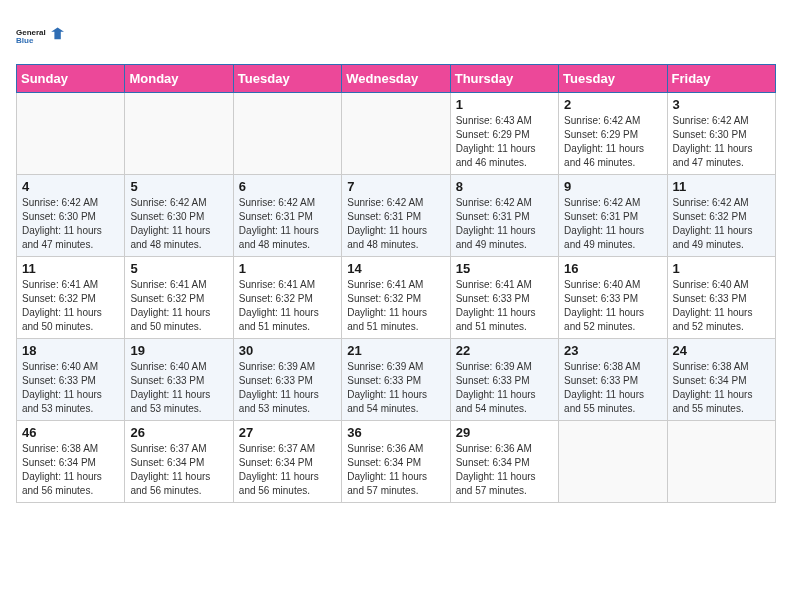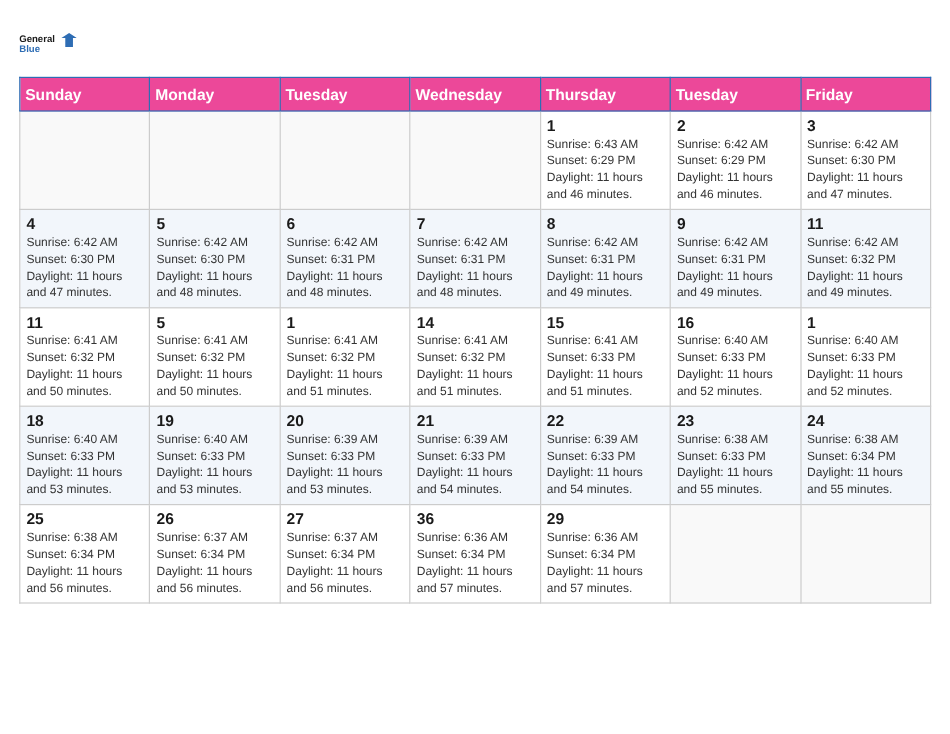--- a/index.html
+++ b/index.html
@@ -193,21 +193,21 @@
       <tr>
         <td>
           <span class="day-num">18</span>
           <div class="day-info">Sunrise: 6:40 AM<br>Sunset: 6:33 PM<br>Daylight: 11 hours and 53 minutes.</div>
         </td>
         <td>
           <span class="day-num">19</span>
           <div class="day-info">Sunrise: 6:40 AM<br>Sunset: 6:33 PM<br>Daylight: 11 hours and 53 minutes.</div>
         </td>
         <td>
-          <span class="day-num">20</span>
+          <span class="day-num">30</span>
           <div class="day-info">Sunrise: 6:39 AM<br>Sunset: 6:33 PM<br>Daylight: 11 hours and 53 minutes.</div>
         </td>
         <td>
           <span class="day-num">21</span>
           <div class="day-info">Sunrise: 6:39 AM<br>Sunset: 6:33 PM<br>Daylight: 11 hours and 54 minutes.</div>
         </td>
         <td>
           <span class="day-num">22</span>
           <div class="day-info">Sunrise: 6:39 AM<br>Sunset: 6:33 PM<br>Daylight: 11 hours and 54 minutes.</div>
         </td>
@@ -215,21 +215,21 @@
           <span class="day-num">23</span>
           <div class="day-info">Sunrise: 6:38 AM<br>Sunset: 6:33 PM<br>Daylight: 11 hours and 55 minutes.</div>
         </td>
         <td>
           <span class="day-num">24</span>
           <div class="day-info">Sunrise: 6:38 AM<br>Sunset: 6:34 PM<br>Daylight: 11 hours and 55 minutes.</div>
         </td>
       </tr>
       <tr>
         <td>
-          <span class="day-num">25</span>
+          <span class="day-num">46</span>
           <div class="day-info">Sunrise: 6:38 AM<br>Sunset: 6:34 PM<br>Daylight: 11 hours and 56 minutes.</div>
         </td>
         <td>
           <span class="day-num">26</span>
           <div class="day-info">Sunrise: 6:37 AM<br>Sunset: 6:34 PM<br>Daylight: 11 hours and 56 minutes.</div>
         </td>
         <td>
           <span class="day-num">27</span>
           <div class="day-info">Sunrise: 6:37 AM<br>Sunset: 6:34 PM<br>Daylight: 11 hours and 56 minutes.</div>
         </td>

